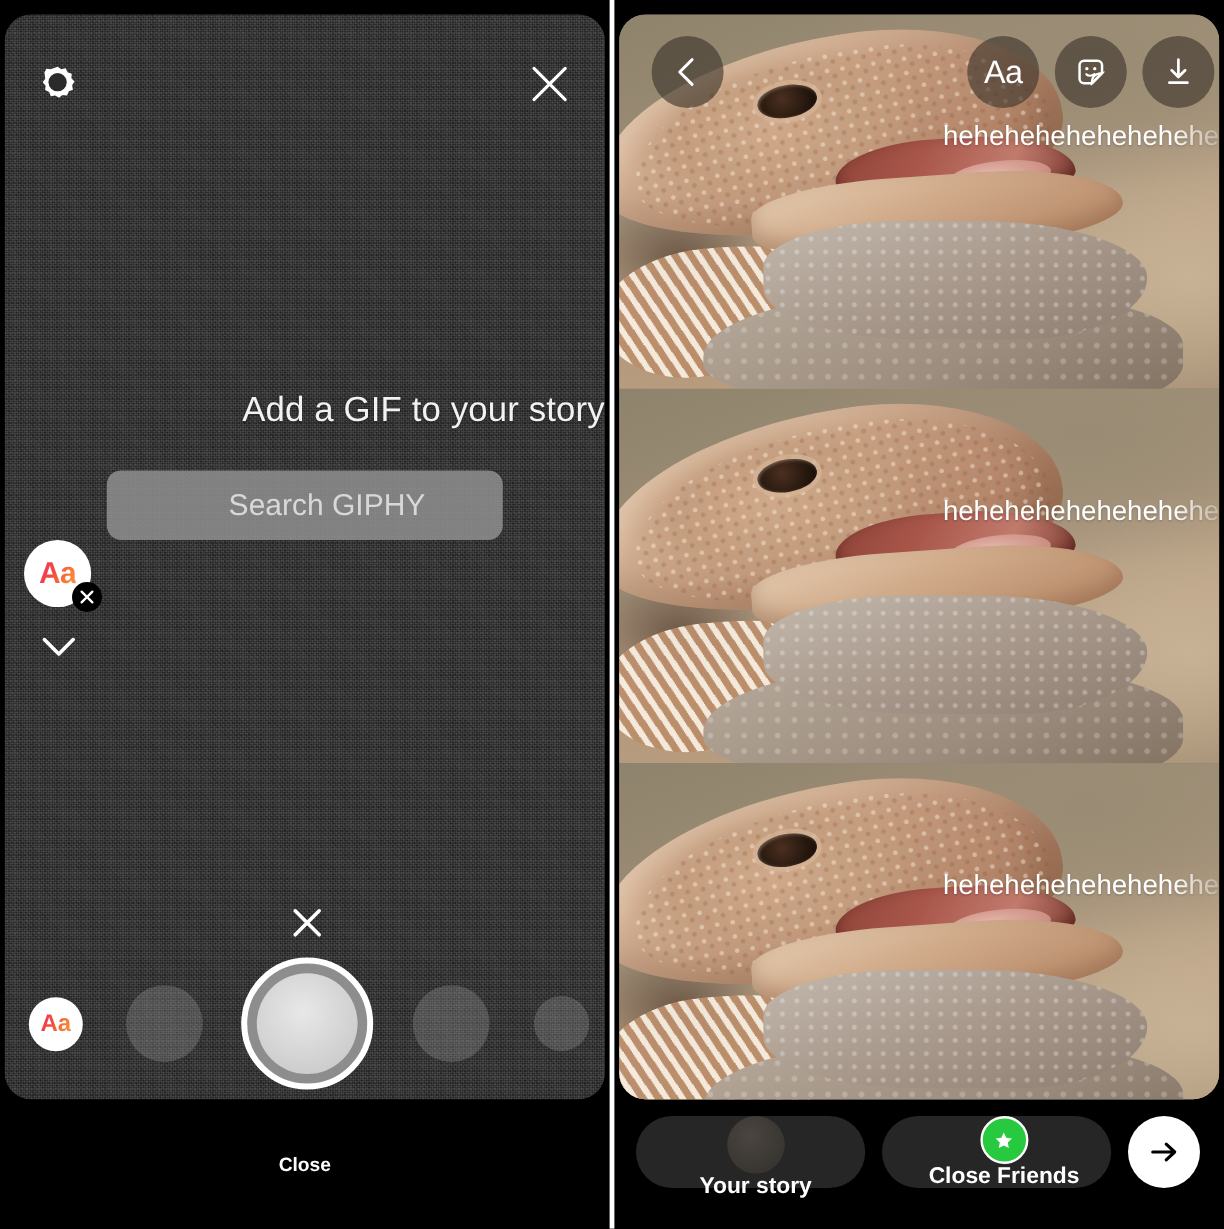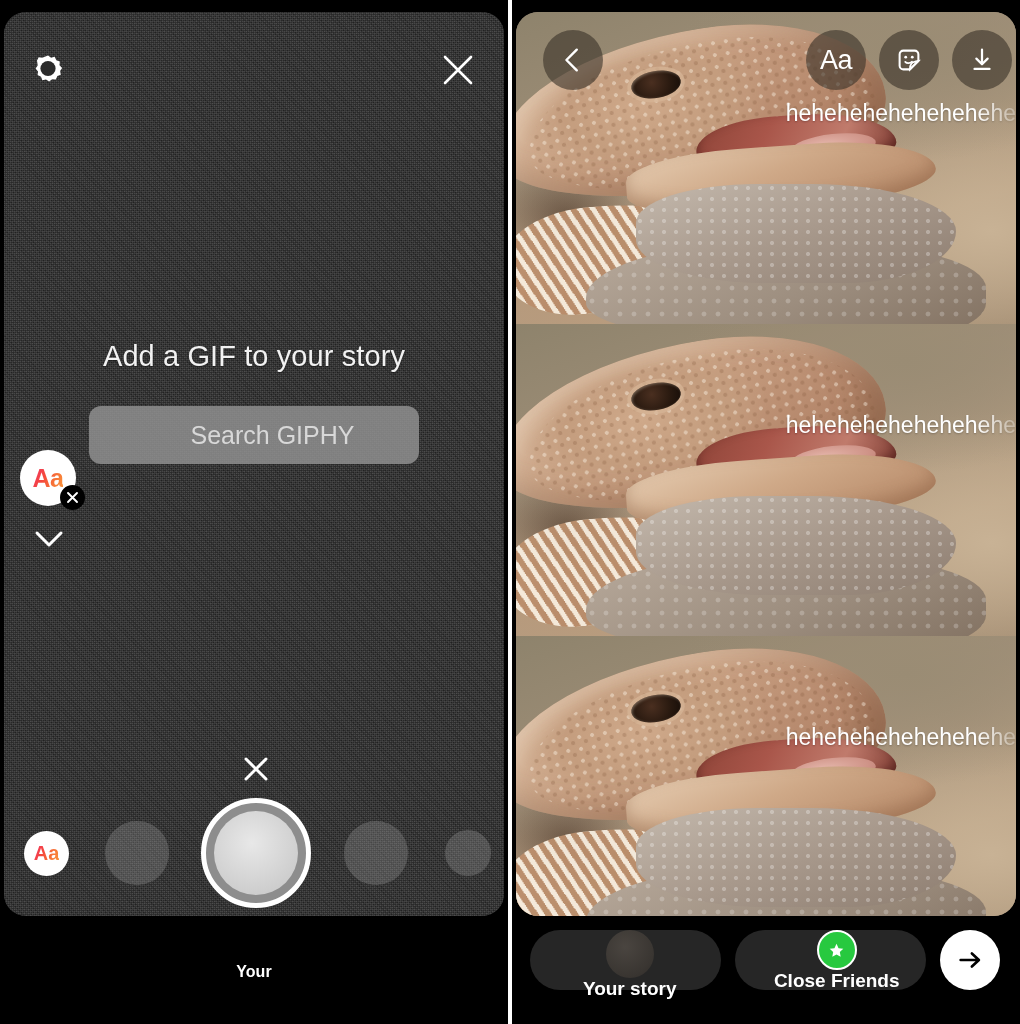--- a/index.html
+++ b/index.html
@@ -30,21 +30,21 @@
       repeating-linear-gradient(0deg, rgba(255,255,255,.055) 0 1px, rgba(0,0,0,.10) 1px 2px),
       repeating-linear-gradient(90deg, rgba(255,255,255,.05) 0 1px, rgba(0,0,0,.09) 1px 2px),
       repeating-linear-gradient(45deg, rgba(255,255,255,.035) 0 2px, rgba(0,0,0,.06) 2px 3px),
       repeating-linear-gradient(-38deg, rgba(255,255,255,.03) 0 1px, rgba(0,0,0,.05) 1px 3px);
   }
 
   .gear-icon { position:absolute; left:26px; top:41px; width:36px; height:36px; }
   .close-x { position:absolute; right:28px; top:40px; width:36px; height:36px; }
 
   .center-block {
-    position:absolute; left:0; right:0; top:328px; text-align:center;
+    position:absolute; left:0; right:0; top:314px; text-align:right;
   }
   .gif-title {
     color:#f2f2f2; font-size:29px; letter-spacing:.1px; font-weight:400;
     text-shadow: 0 1px 2px rgba(0,0,0,.4);
   }
   .search-giphy {
     margin: 33px auto 0; width: 330px; height: 58px;
     background: rgba(146,146,146,.82);
     border-radius: 12px; border:none;
     color:#d8d8d8; font-size:25px; font-family:"Liberation Sans", sans-serif;
@@ -299,21 +299,21 @@
         <div class="shutter-inner"></div>
       </div>
       <div class="mode-dot d2"></div>
       <div class="mode-dot d3"></div>
 
       <div class="aa-mode">
         <span class="aa-grad">Aa</span>
       </div>
     </div>
 
-    <div class="gifs-label">Your</div>
+    <div class="gifs-label">Close</div>
   </div>
 
   <div class="divider"></div>
 
   <div class="right-panel">
     <div class="story-card">
 
       <div class="tile">
         <div class="photo">
           <div class="bg-blur"></div>

